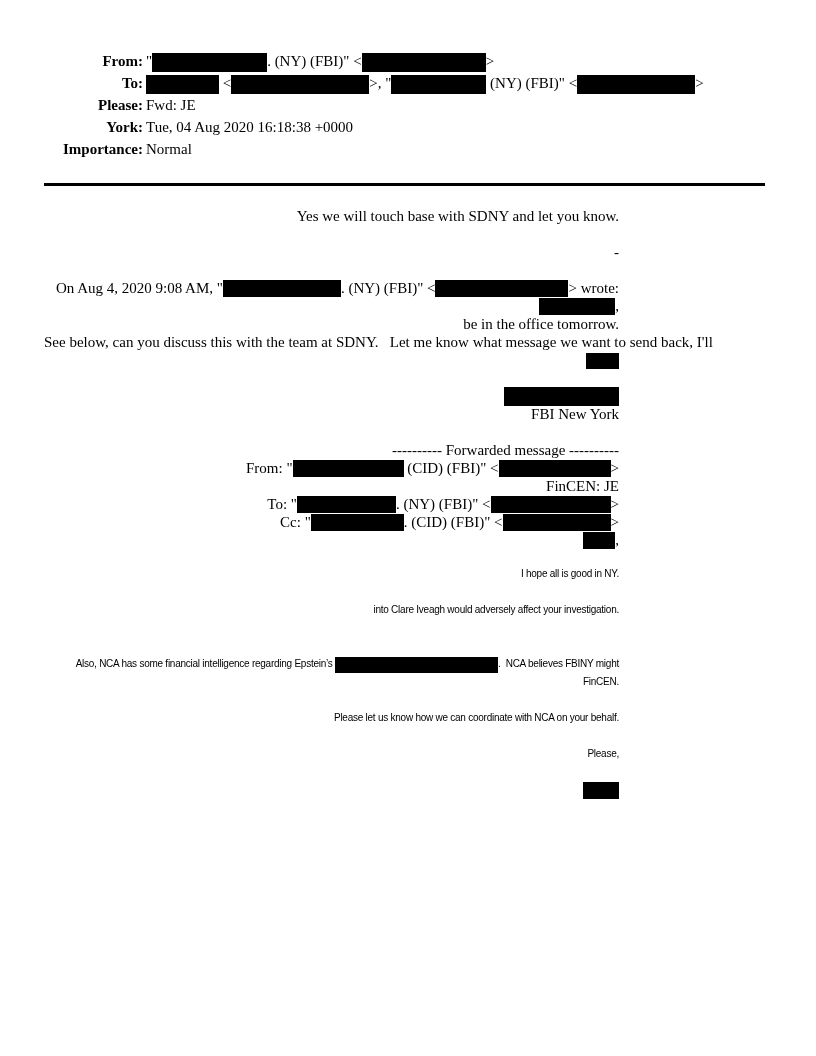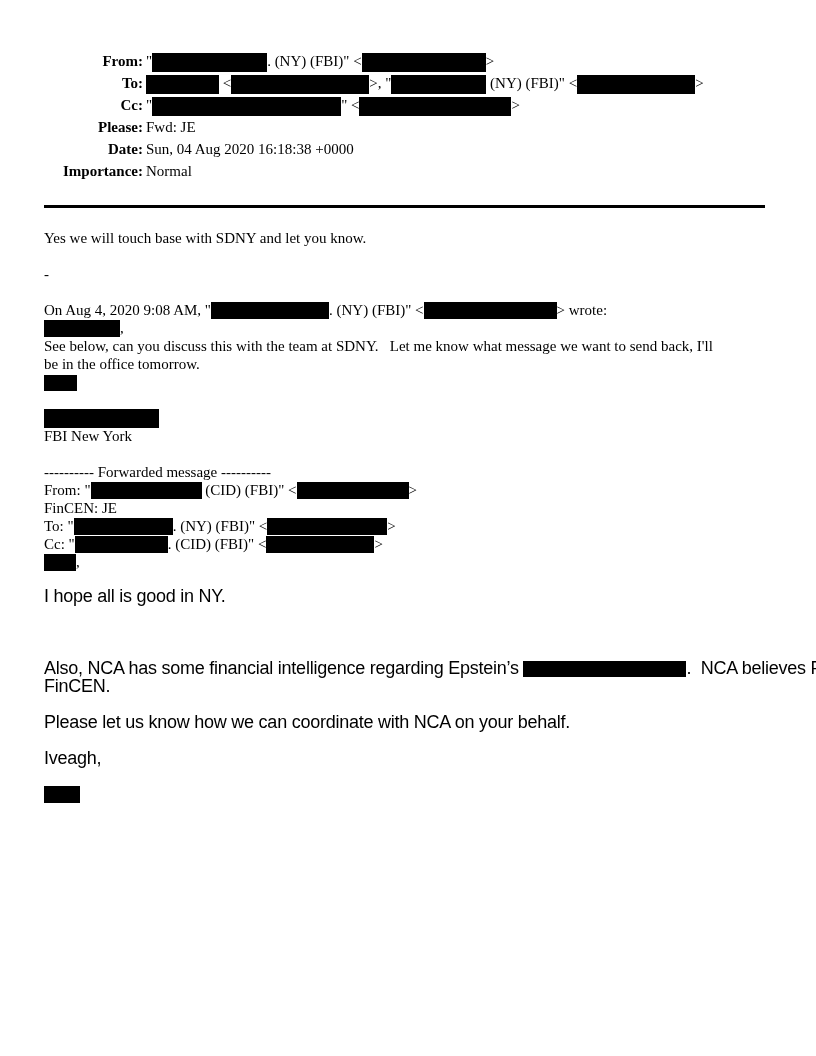--- a/index.html
+++ b/index.html
@@ -35,29 +35,30 @@
   .header-rule {
     border: none;
     border-top: 3px solid #000000;
     width: 721px;
     margin-top: 23px;
   }
   .body-block .line {
     height: 18px;
     line-height: 18px;
     white-space: pre;
+    text-align: right;
   }
   .body-serif {
     font-family: "Liberation Serif", serif;
     font-size: 15px;
     margin-top: 21px;
   }
   .body-sans {
     font-family: "Liberation Sans", sans-serif;
-    font-size: 18px;
+    font-size: 10px;
     letter-spacing: -0.25px;
     margin-top: 16px;
   }
   .redaction {
     display: inline-block;
     background: #000000;
     vertical-align: bottom;
   }
 </style>
 </head>
@@ -69,70 +70,67 @@
     <tbody id="header-rows">
         <tr>
           <th class="hlabel">From:</th>
           <td class="hvalue"><span>"</span><span class="redaction" style="width: 115px; height: 19px; background: rgb(0, 0, 0);"></span><span>. (NY) (FBI)" &lt;</span><span class="redaction" style="width: 124px; height: 19px; background: rgb(0, 0, 0);"></span><span>&gt;</span></td>
         </tr>
         <tr>
           <th class="hlabel">To:</th>
           <td class="hvalue"><span class="redaction" style="width: 73px; height: 19px; background: rgb(0, 0, 0);"></span><span> &lt;</span><span class="redaction" style="width: 138px; height: 19px; background: rgb(0, 0, 0);"></span><span>&gt;, "</span><span class="redaction" style="width: 95px; height: 19px; background: rgb(0, 0, 0);"></span><span> (NY) (FBI)" &lt;</span><span class="redaction" style="width: 118px; height: 19px; background: rgb(0, 0, 0);"></span><span>&gt;</span></td>
         </tr>
         <tr>
-          <th class="hlabel">Cc:</th>
-          <td class="hvalue"><span>"</span><span class="redaction" style="width: 189px; height: 19px; background: rgb(0, 0, 0);"></span><span>" &lt;</span><span class="redaction" style="width: 152px; height: 19px; background: rgb(0, 0, 0);"></span><span>&gt;</span></td>
-        </tr>
-        <tr>
           <th class="hlabel">Please:</th>
           <td class="hvalue"><span>Fwd: JE</span></td>
         </tr>
         <tr>
-          <th class="hlabel">Date:</th>
-          <td class="hvalue"><span>Sun, 04 Aug 2020 16:18:38 +0000</span></td>
+          <th class="hlabel">York:</th>
+          <td class="hvalue"><span>Tue, 04 Aug 2020 16:18:38 +0000</span></td>
         </tr>
         <tr>
           <th class="hlabel">Importance:</th>
           <td class="hvalue"><span>Normal</span></td>
         </tr>
       </tbody>
   </table>
 
   <hr class="header-rule">
 
   <div id="reply-body" class="body-block body-serif">
       <div class="line"><span>Yes we will touch base with SDNY and let you know.</span></div>
       <div class="line">&nbsp;</div>
       <div class="line"><span>-</span></div>
       <div class="line">&nbsp;</div>
       <div class="line"><span>On Aug 4, 2020 9:08 AM, "</span><span class="redaction" style="width: 118px; height: 17px; background: rgb(0, 0, 0);"></span><span>. (NY) (FBI)" &lt;</span><span class="redaction" style="width: 133px; height: 17px; background: rgb(0, 0, 0);"></span><span>&gt; wrote:</span></div>
       <div class="line"><span class="redaction" style="width: 76px; height: 17px; background: rgb(0, 0, 0);"></span><span>,</span></div>
+      <div class="line"><span>be in the office tomorrow.</span></div>
       <div class="line"><span>See below, can you discuss this with the team at SDNY.   Let me know what message we want to send back, I'll</span></div>
-      <div class="line"><span>be in the office tomorrow.</span></div>
       <div class="line"><span class="redaction" style="width: 33px; height: 16px; background: rgb(0, 0, 0);"></span></div>
       <div class="line">&nbsp;</div>
       <div class="line"><span class="redaction" style="width: 115px; height: 19px; background: rgb(0, 0, 0);"></span></div>
       <div class="line"><span>FBI New York</span></div>
       <div class="line">&nbsp;</div>
       <div class="line"><span>---------- Forwarded message ----------</span></div>
       <div class="line"><span>From: "</span><span class="redaction" style="width: 111px; height: 17px; background: rgb(0, 0, 0);"></span><span> (CID) (FBI)" &lt;</span><span class="redaction" style="width: 112px; height: 17px; background: rgb(0, 0, 0);"></span><span>&gt;</span></div>
       <div class="line"><span>FinCEN: JE</span></div>
       <div class="line"><span>To: "</span><span class="redaction" style="width: 99px; height: 17px; background: rgb(0, 0, 0);"></span><span>. (NY) (FBI)" &lt;</span><span class="redaction" style="width: 120px; height: 17px; background: rgb(0, 0, 0);"></span><span>&gt;</span></div>
       <div class="line"><span>Cc: "</span><span class="redaction" style="width: 93px; height: 17px; background: rgb(0, 0, 0);"></span><span>. (CID) (FBI)" &lt;</span><span class="redaction" style="width: 108px; height: 17px; background: rgb(0, 0, 0);"></span><span>&gt;</span></div>
       <div class="line"><span class="redaction" style="width: 32px; height: 17px; background: rgb(0, 0, 0);"></span><span>,</span></div>
     </div>
 
   <div id="forwarded-body" class="body-block body-sans">
       <div class="line"><span>I hope all is good in NY.</span></div>
       <div class="line">&nbsp;</div>
+      <div class="line"><span>into Clare Iveagh would adversely affect your investigation.</span></div>
       <div class="line">&nbsp;</div>
       <div class="line">&nbsp;</div>
       <div class="line"><span>Also, NCA has some financial intelligence regarding Epstein’s </span><span class="redaction" style="width: 163px; height: 16px; background: rgb(0, 0, 0);"></span><span>.  NCA believes FBINY might</span></div>
       <div class="line"><span>FinCEN.</span></div>
       <div class="line">&nbsp;</div>
       <div class="line"><span>Please let us know how we can coordinate with NCA on your behalf.</span></div>
       <div class="line">&nbsp;</div>
-      <div class="line"><span>Iveagh,</span></div>
+      <div class="line"><span>Please,</span></div>
       <div class="line">&nbsp;</div>
       <div class="line"><span class="redaction" style="width: 36px; height: 17px; background: rgb(0, 0, 0);"></span></div>
     </div>
 
 </div>
 
 </body></html>

